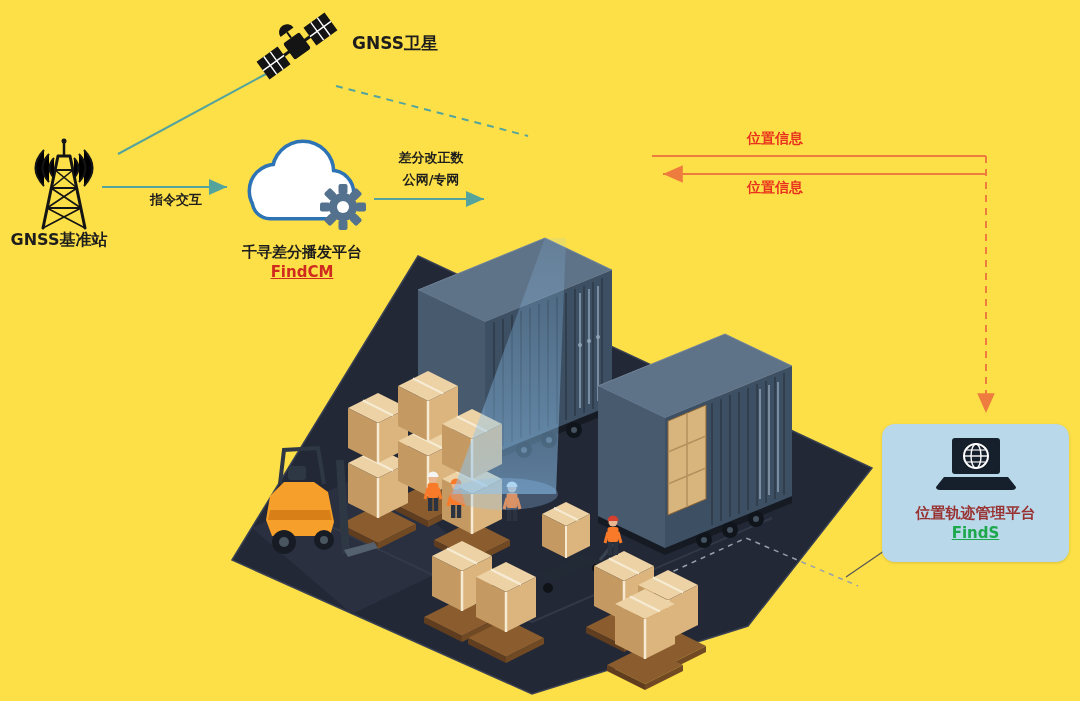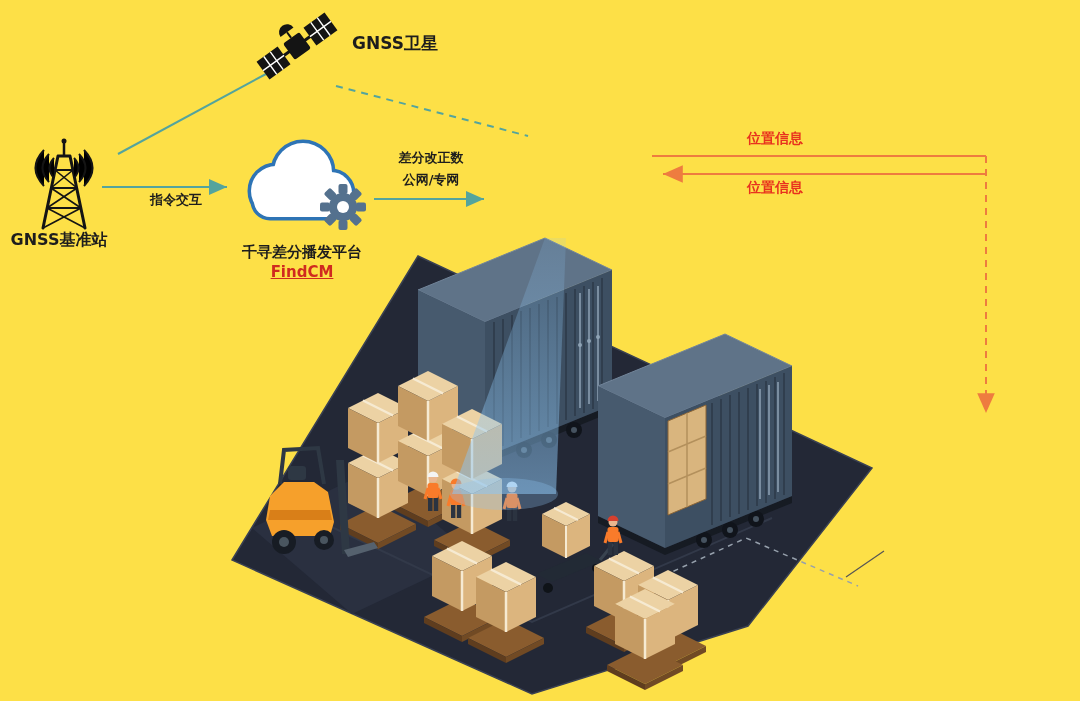--- a/index.html
+++ b/index.html
@@ -237,14 +237,29 @@
 <div class="lbl c" id="lbl-base">GNSS基准站</div>
 <div class="lbl c" id="lbl-raw">指令交互</div>
 <div class="lbl c" id="lbl-cloud-name">千寻差分播发平台</div>
 <div class="lbl c u" id="lbl-cloud-prod" style="color:#d02a1f">FindCM</div>
 <div class="lbl c" id="lbl-diff1">差分改正数</div>
 <div class="lbl c" id="lbl-diff2">公网/专网</div>
 <div class="lbl c red" id="lbl-pos">位置信息</div>
 <div class="lbl c red" id="lbl-cmd">位置信息</div>
 
 
-
+<div class="panel" id="finds-panel">
+  <span>
+    <svg width="92" height="56" viewBox="0 0 92 56">
+      <rect x="22" y="1" width="48" height="36" rx="3" fill="#16202c"></rect>
+      <circle cx="46" cy="19" r="12" stroke="#ffffff" stroke-width="2" fill="none"></circle>
+      <ellipse cx="46" cy="19" rx="5" ry="12" stroke="#ffffff" stroke-width="1.4" fill="none"></ellipse>
+      <line x1="34" y1="19" x2="58" y2="19" stroke="#ffffff" stroke-width="1.4"></line>
+      <line x1="36.5" y1="13" x2="55.5" y2="13" stroke="#ffffff" stroke-width="1.1"></line>
+      <line x1="36.5" y1="25" x2="55.5" y2="25" stroke="#ffffff" stroke-width="1.1"></line>
+      <path d="M14,40 L78,40 L86,50 Q86,53 82,53 L10,53 Q6,53 6,50 Z" fill="#16202c"></path>
+    </svg>
+  </span>
+  <div class="t1">位置轨迹管理平台</div>
+  <div class="t2 green u">FindS</div>
 </div>
 
+</div>
+
 </body></html>

